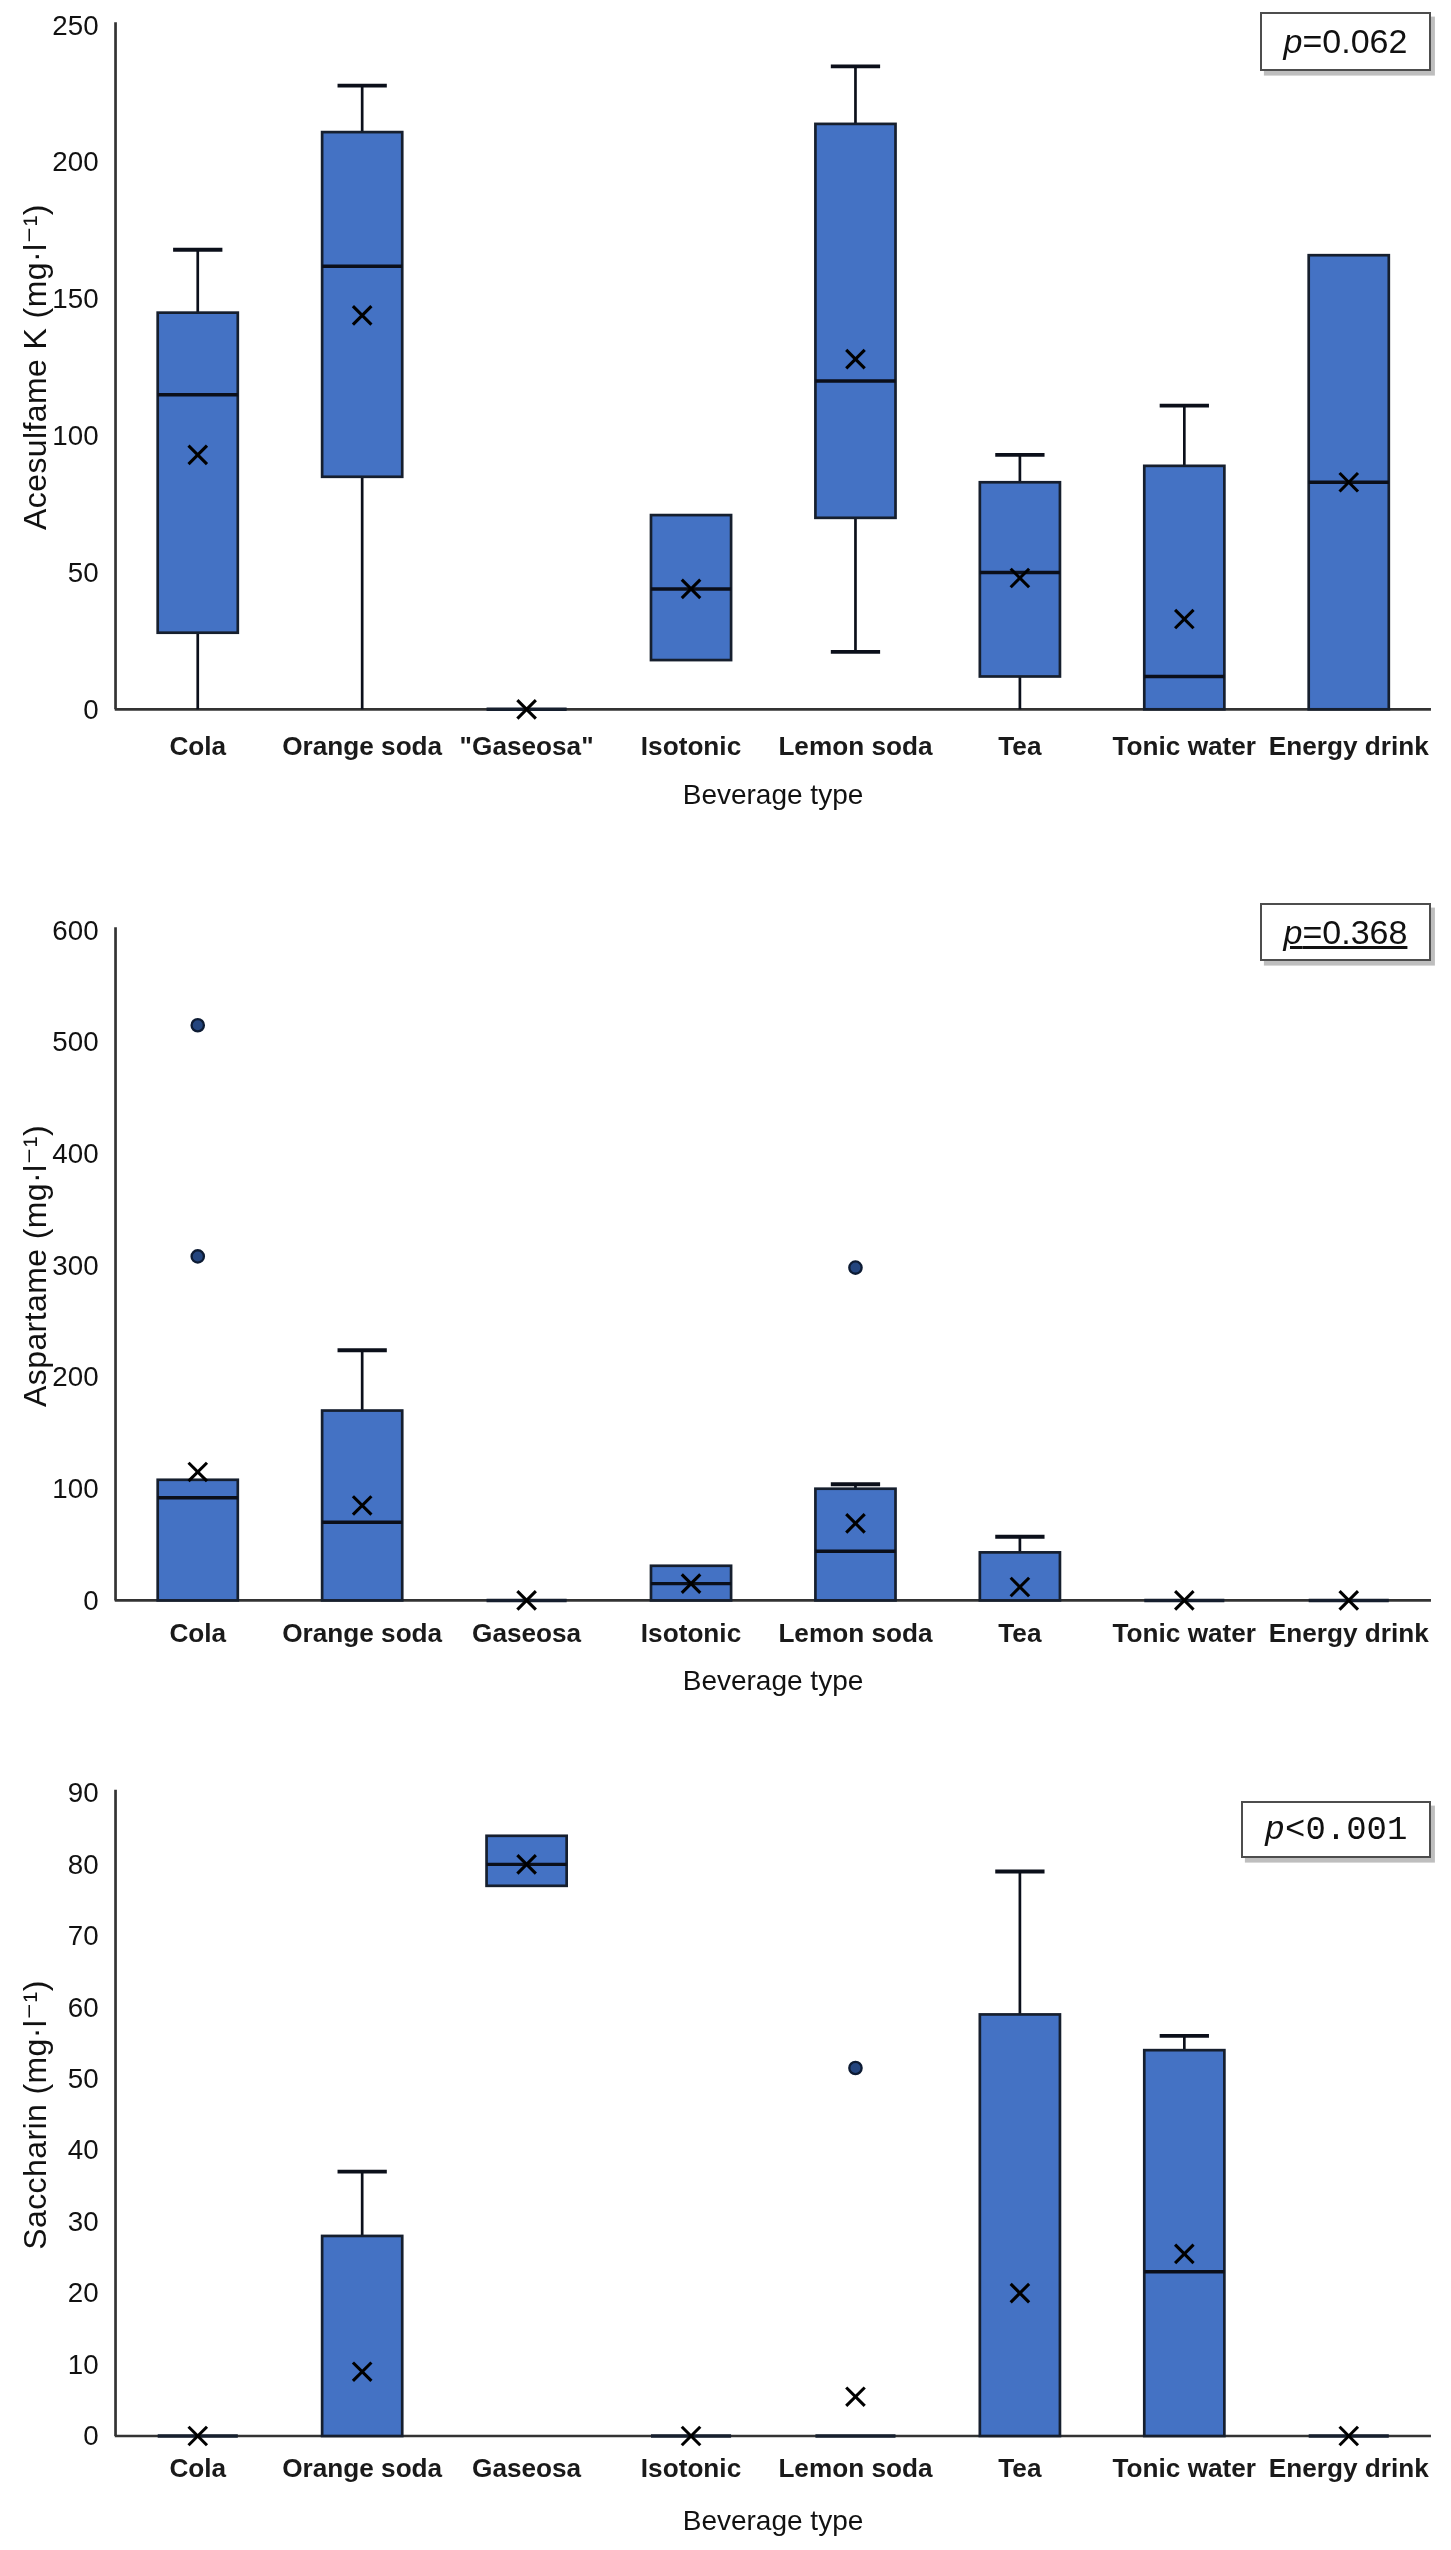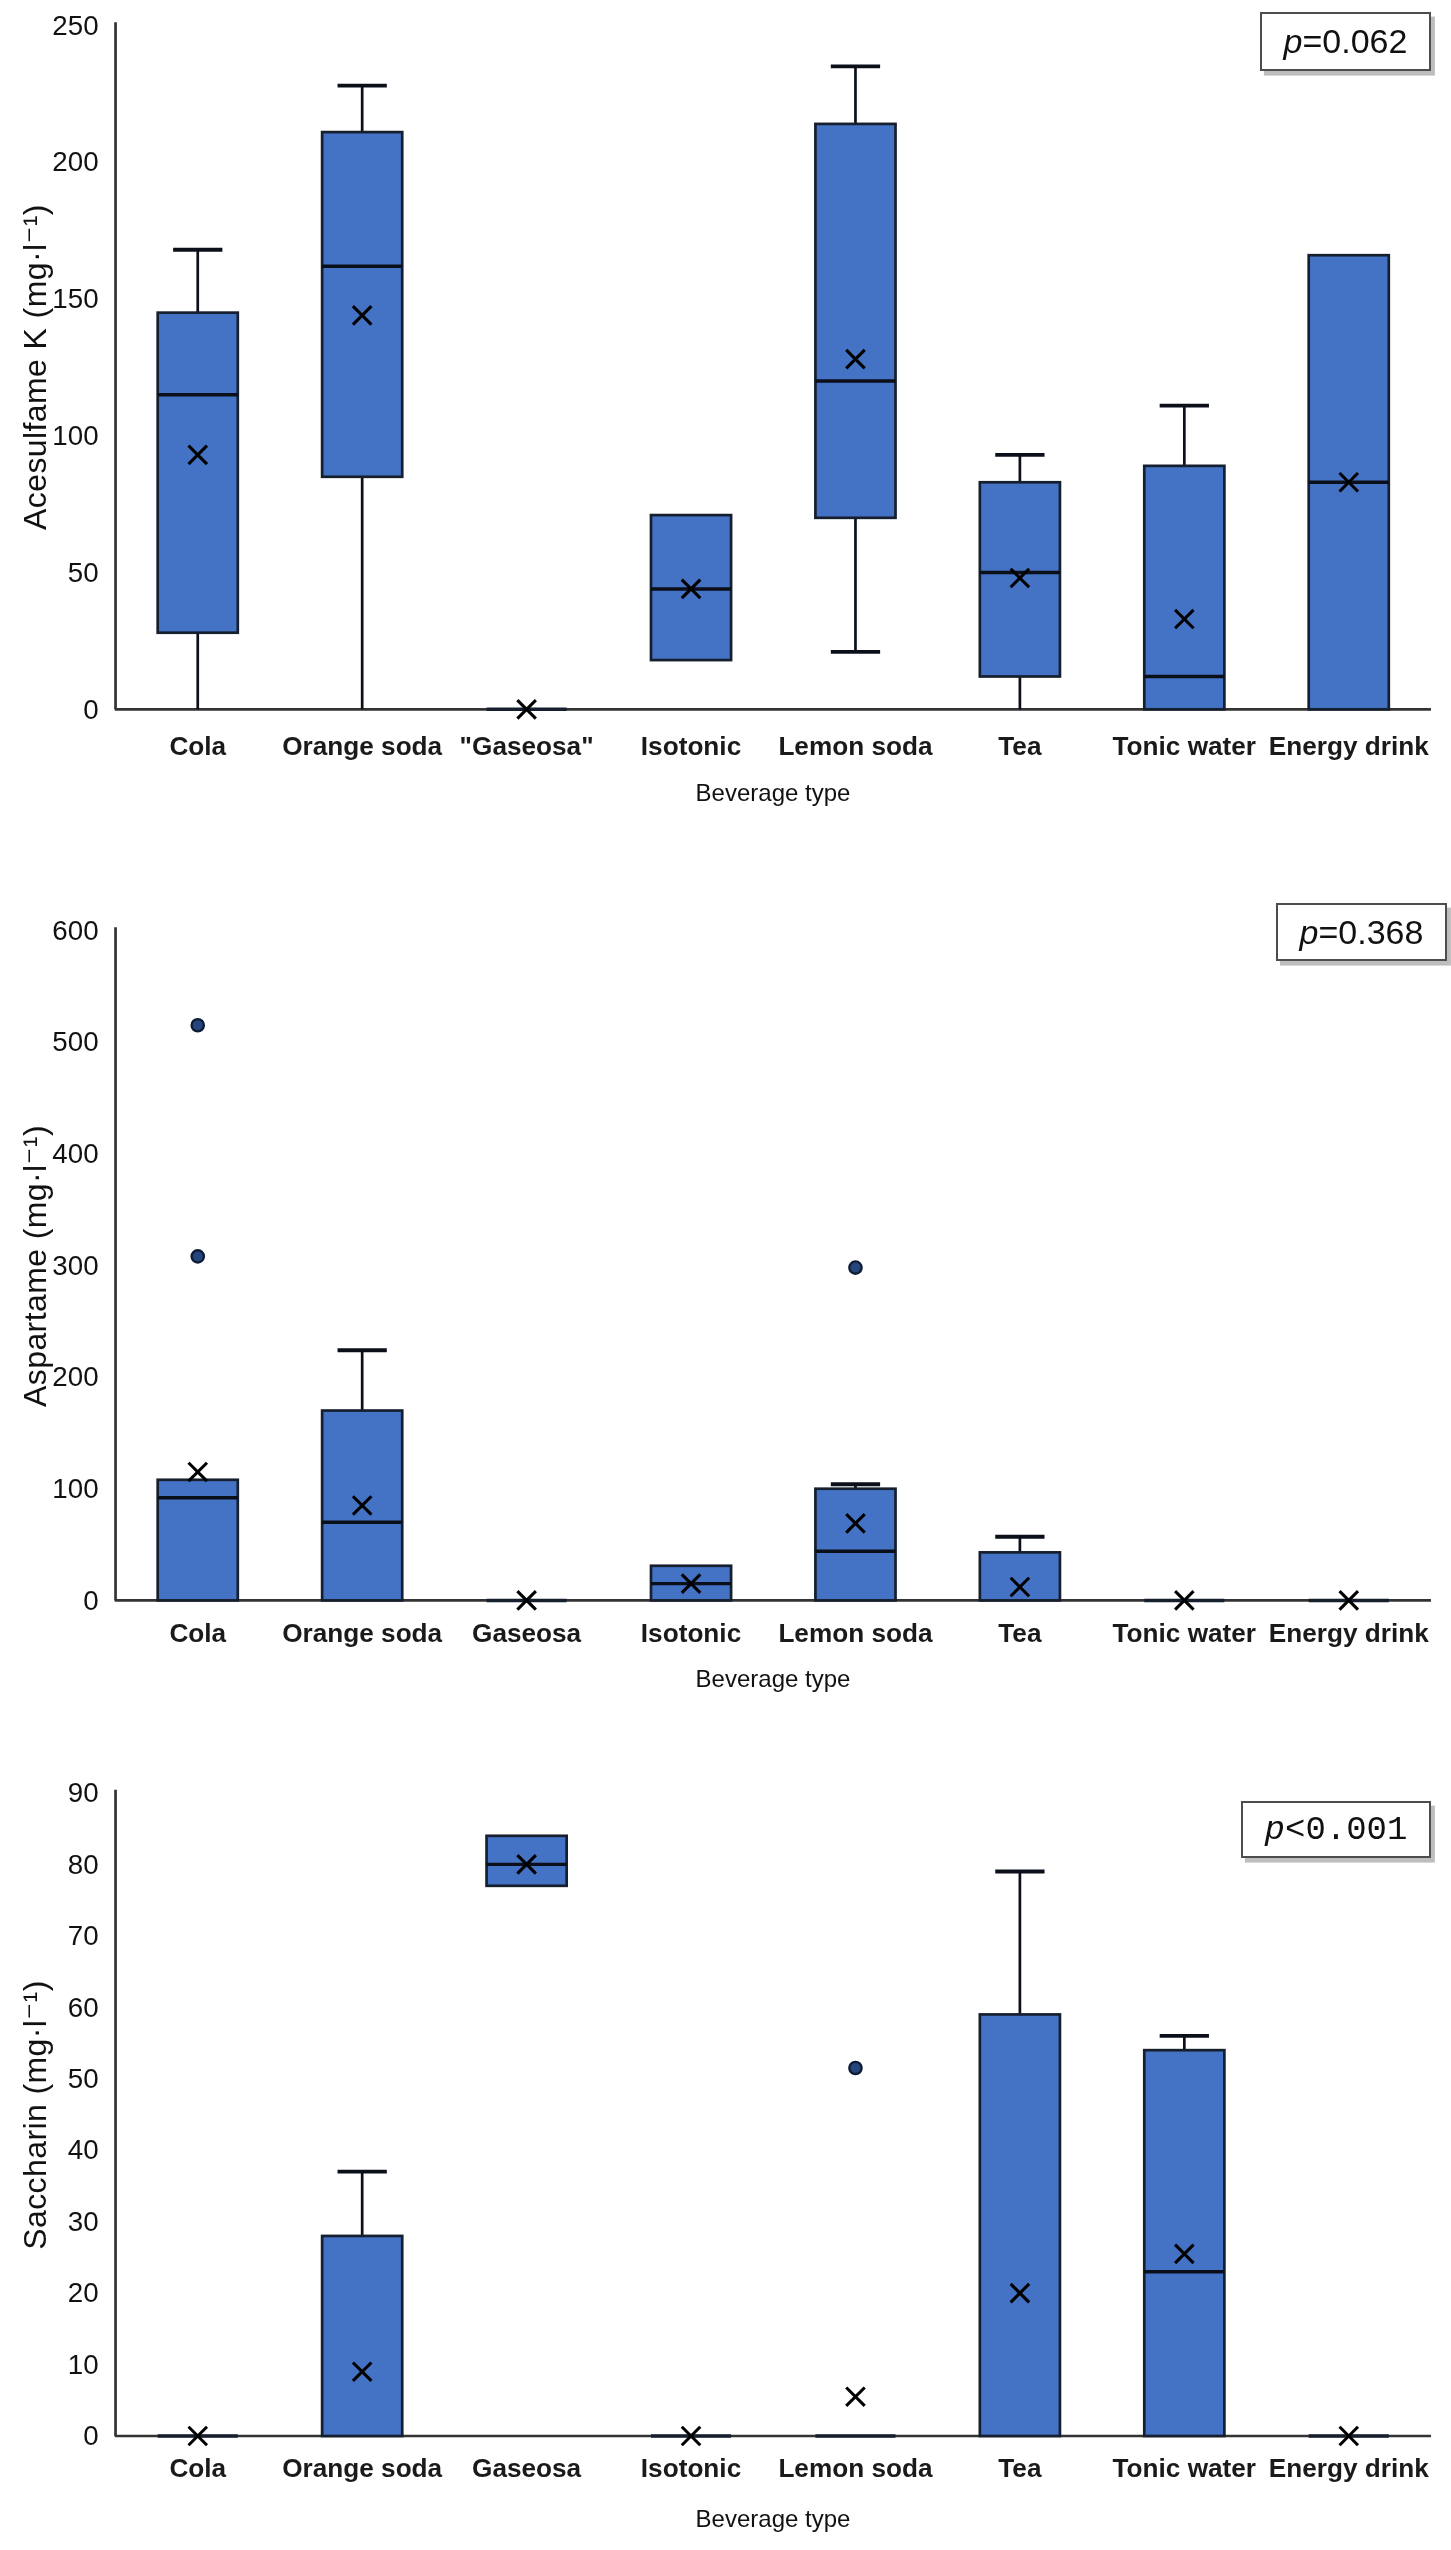--- a/index.html
+++ b/index.html
@@ -13,21 +13,21 @@
   #plot{position:absolute;left:0;top:0;}
   .ytitle{
     position:absolute;
     white-space:nowrap;
     transform:translate(-50%,-50%) rotate(-90deg);
     font-size:32px;color:#111111;letter-spacing:0.4px;
   }
   .xtitle{
     position:absolute;
     transform:translateX(-50%);
-    font-size:24px;color:#111111;white-space:nowrap;
+    font-size:28px;color:#111111;white-space:nowrap;
   }
   .pbox{
     position:absolute;
     border:2.3px solid #4d4d4d;
     background:#ffffff;
     box-shadow:3.9px 4.6px 0 rgba(70,70,70,0.35);
     font-size:34px;color:#111111;
     padding:7.7px 21.6px;
     white-space:nowrap;
   }
@@ -215,21 +215,21 @@
   <div class="ytitle" style="left:35px;top:1266px;">Aspartame (mg·l⁻¹)</div>
   <div class="ytitle" style="left:35px;top:2115px;">Saccharin (mg·l⁻¹)</div>
 
   <div class="xtitle" style="left:773px;top:779px;">Beverage type</div>
   <div class="xtitle" style="left:773px;top:1665px;">Beverage type</div>
   <div class="xtitle" style="left:773px;top:2505px;">Beverage type</div>
 
   <div class="pbox" style="right:20px;top:12.3px;">
     <span class="pit">p</span><span>=0.062</span>
   </div>
-  <div class="pbox" style="right:4px;top:903px;">
+  <div class="pbox" style="right:20px;top:903px;text-decoration:underline;">
     <span class="pit">p</span><span>=0.368</span>
   </div>
   <div class="pbox" style="right:20px;top:1801px;font-family:Liberation Mono, monospace;">
     <span class="pit">p</span><span>&lt;0.001</span>
   </div>
 
 </div>
 
 
 </body></html>

